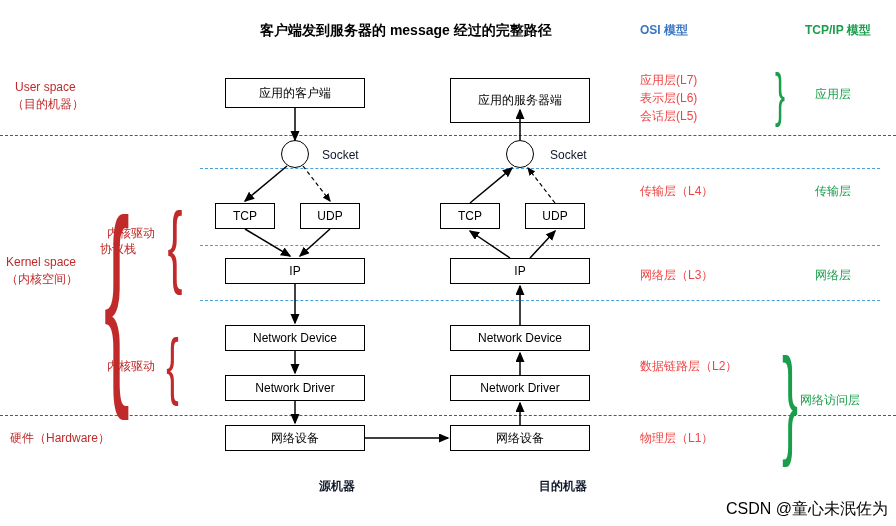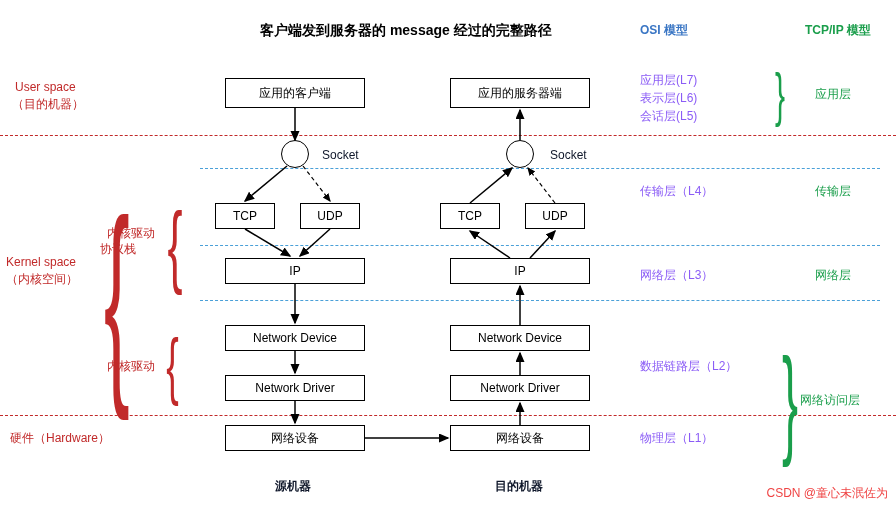--- a/index.html
+++ b/index.html
@@ -4,29 +4,29 @@
 <style>
   * { box-sizing: border-box; margin: 0; padding: 0; }
   body { font-family: "Microsoft YaHei", Arial, sans-serif; font-size: 12px; width: 896px; height: 526px; position: relative; background: #fff; }
   .title { position: absolute; top: 22px; left: 260px; font-weight: bold; font-size: 14px; }
   .hdr-osi { position: absolute; top: 22px; left: 640px; color: #3a76c4; font-weight: bold; }
   .hdr-tcp { position: absolute; top: 22px; left: 805px; color: #1a9e4b; font-weight: bold; }
   .box { position: absolute; border: 1.5px solid #000; background: #fff; display: flex; align-items: center; justify-content: center; font-size: 12px; text-align: center; }
   .circle { position: absolute; width: 28px; height: 28px; border: 1.5px solid #000; border-radius: 50%; background: #fff; }
   .lbl { position: absolute; font-size: 12px; }
   .red { color: #c12a2a; }
-  .blue { color: #8b5cf6; text-align: right; }
+  .blue { color: #ef4444; text-align: right; }
   .green { color: #1a9e4b; }
   .black { color: #0f172a; }
-  .bold { font-weight: bold; }
+  .bold { font-weight: bold; margin-left: 44px; }
   .dashred { position: absolute; left: 0; width: 896px; height: 0; border-top: 1px dashed #c12a2a; }
   .dashblue { position: absolute; height: 0; border-top: 1.5px dashed #4aa0d8; }
   .brace { position: absolute; font-size: 60px; line-height: 1; transform: scaleX(0.5); }
   svg.arrows { position: absolute; top: 0; left: 0; width: 896px; height: 526px; pointer-events: none; }
-  .wm { position: absolute; right: 8px; bottom: 24px; color: #ef4444; font-size: 12px; }
+  .wm { position: absolute; right: 8px; bottom: 6px; color: #000000; font-size: 16px; }
 </style>
 </head>
 <body>
 
 <div class="title">客户端发到服务器的 message 经过的完整路径</div>
 <div class="hdr-osi">OSI 模型</div>
 <div class="hdr-tcp">TCP/IP 模型</div>
 
 <div class="dashred" style="top:135px"></div>
 <div class="dashred" style="top:415px"></div>
@@ -69,21 +69,21 @@
 <div class="box" style="top:78px;left:225px;width:140px;height:30px">应用的客户端</div>
 <div class="circle" style="top:140px;left:281px"></div>
 <div class="lbl black" style="top:148px;left:322px">Socket</div>
 <div class="box" style="top:203px;left:215px;width:60px;height:26px">TCP</div>
 <div class="box" style="top:203px;left:300px;width:60px;height:26px">UDP</div>
 <div class="box" style="top:258px;left:225px;width:140px;height:26px">IP</div>
 <div class="box" style="top:325px;left:225px;width:140px;height:26px">Network Device</div>
 <div class="box" style="top:375px;left:225px;width:140px;height:26px">Network Driver</div>
 <div class="box" style="top:425px;left:225px;width:140px;height:26px">网络设备</div>
 
-<div class="box" style="top:78px;left:450px;width:140px;height:30px">应用的服务器端</div>
+<div class="box" style="top:78px;left:450px;width:140px;height:45px">应用的服务器端</div>
 <div class="circle" style="top:140px;left:506px"></div>
 <div class="lbl black" style="top:148px;left:550px">Socket</div>
 <div class="box" style="top:203px;left:440px;width:60px;height:26px">TCP</div>
 <div class="box" style="top:203px;left:525px;width:60px;height:26px">UDP</div>
 <div class="box" style="top:258px;left:450px;width:140px;height:26px">IP</div>
 <div class="box" style="top:325px;left:450px;width:140px;height:26px">Network Device</div>
 <div class="box" style="top:375px;left:450px;width:140px;height:26px">Network Driver</div>
 <div class="box" style="top:425px;left:450px;width:140px;height:26px">网络设备</div>
 
 <div class="lbl black bold" style="top:478px;left:275px">源机器</div>

